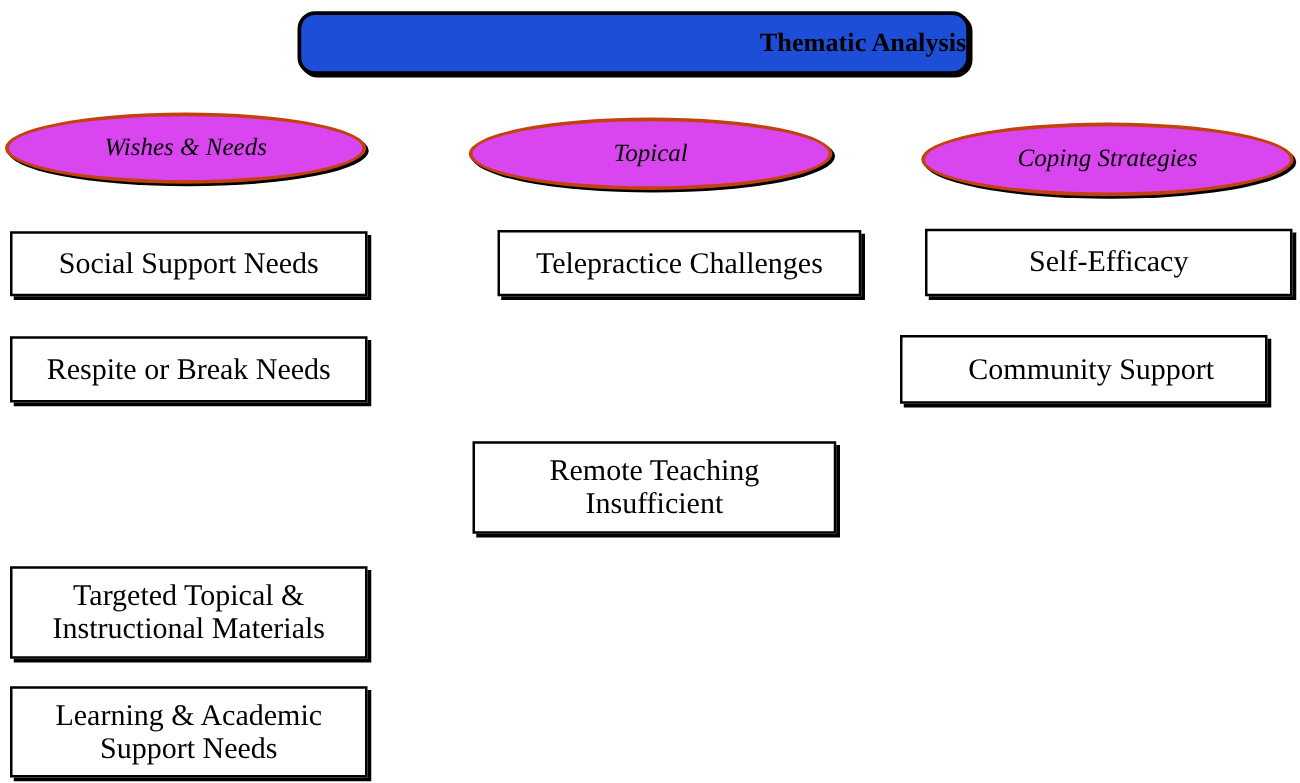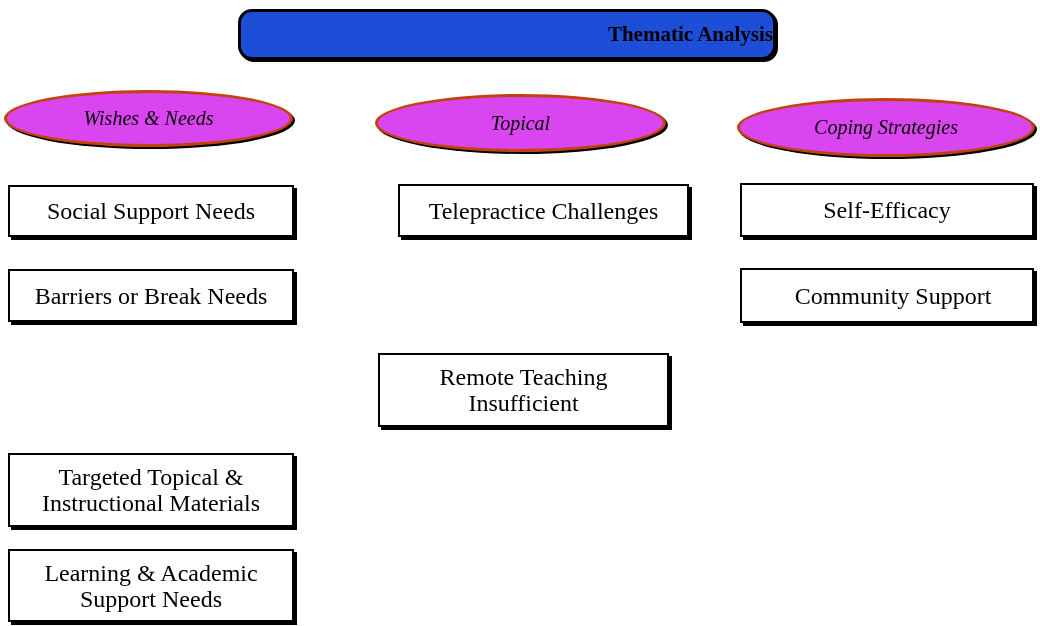--- a/index.html
+++ b/index.html
@@ -69,21 +69,21 @@
   #box-respite          { left: 8px;   top: 269px; width: 286px; height: 53px; }
   #box-coaching         { left: 8px;   top: 356px; width: 286px; height: 73px; }
   #box-targeted         { left: 8px;   top: 453px; width: 286px; height: 74px; }
   #box-learning         { left: 8px;   top: 549px; width: 286px; height: 73px; }
 
   #box-telepractice     { left: 378px; top: 184px; width: 291px; height: 53px; margin-left: 20px; }
   #box-unavailable      { left: 378px; top: 268px; width: 291px; height: 55px; }
   #box-remote           { left: 378px; top: 353px; width: 291px; height: 74px; }
 
   #box-selfefficacy     { left: 740px; top: 183px; width: 294px; height: 54px; }
-  #box-community        { left: 740px; top: 268px; width: 294px; height: 55px; padding-left: 12px; }
+  #box-community        { left: 720px; top: 268px; width: 294px; height: 55px; padding-left: 12px; }
 </style>
 </head>
 <body>
 
 <div id="canvas">
 
   <div class="title-box">
     <span>Thematic Analysis</span>
   </div>
 
@@ -97,21 +97,21 @@
 
   <div class="oval" id="oval-coping">
     <span>Coping Strategies</span>
   </div>
 
   <div class="theme-box" id="box-social">
     <span>Social Support Needs</span>
   </div>
 
   <div class="theme-box" id="box-respite">
-    <span>Barriers or Break Needs</span>
+    <span>Respite or Break Needs</span>
   </div>
 
 
   <div class="theme-box" id="box-targeted">
     <span>Targeted Topical &amp;
 Instructional Materials</span>
   </div>
 
   <div class="theme-box" id="box-learning">
     <span>Learning &amp; Academic

